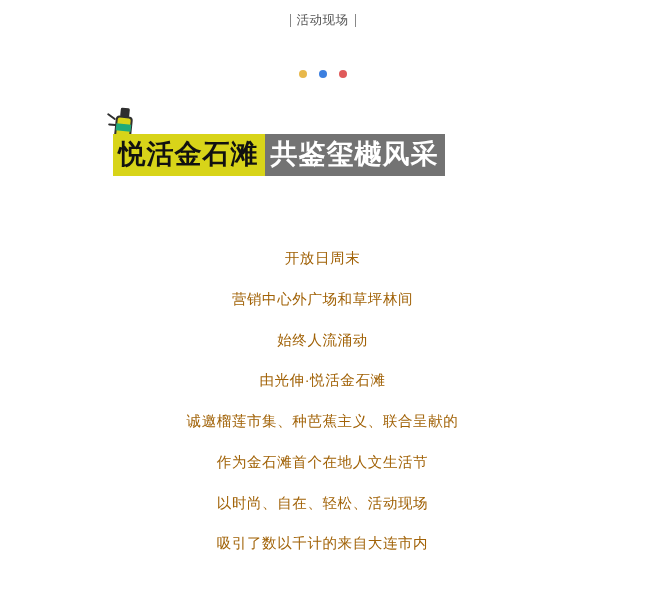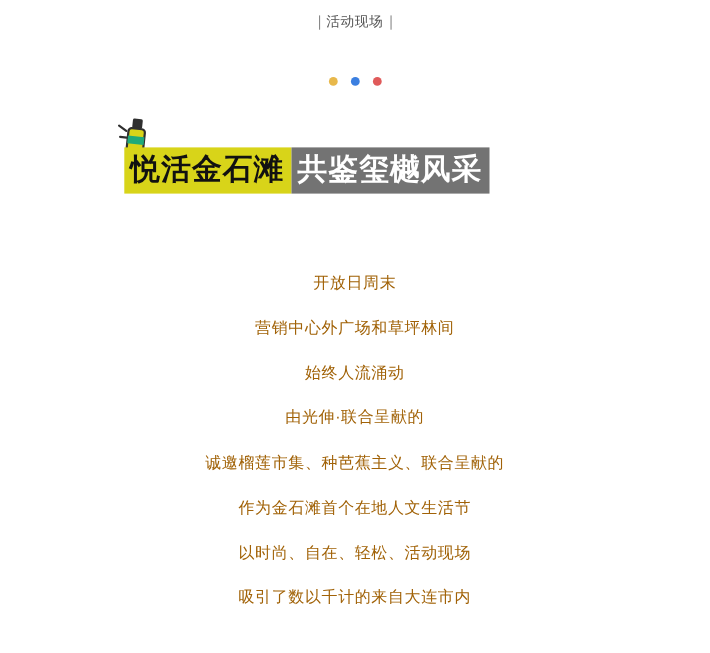--- a/index.html
+++ b/index.html
@@ -148,21 +148,21 @@
     <div class="headline">
       <span class="hl-seg a">悦活金石滩</span>
       <span class="hl-seg b">共鉴玺樾风采</span>
     </div>
   </div>
 
   <div class="body-lines">
     <div class="body-line">开放日周末</div>
     <div class="body-line">营销中心外广场和草坪林间</div>
     <div class="body-line">始终人流涌动</div>
-    <div class="body-line">由光伸·联合呈献的</div>
+    <div class="body-line">由光伸·悦活金石滩</div>
     <div class="body-line">诚邀榴莲市集、种芭蕉主义、联合呈献的</div>
     <div class="body-line">作为金石滩首个在地人文生活节</div>
     <div class="body-line">以时尚、自在、轻松、活动现场</div>
     <div class="body-line">吸引了数以千计的来自大连市内</div>
 
   </div>
 
 </div>
 
 </body></html>

